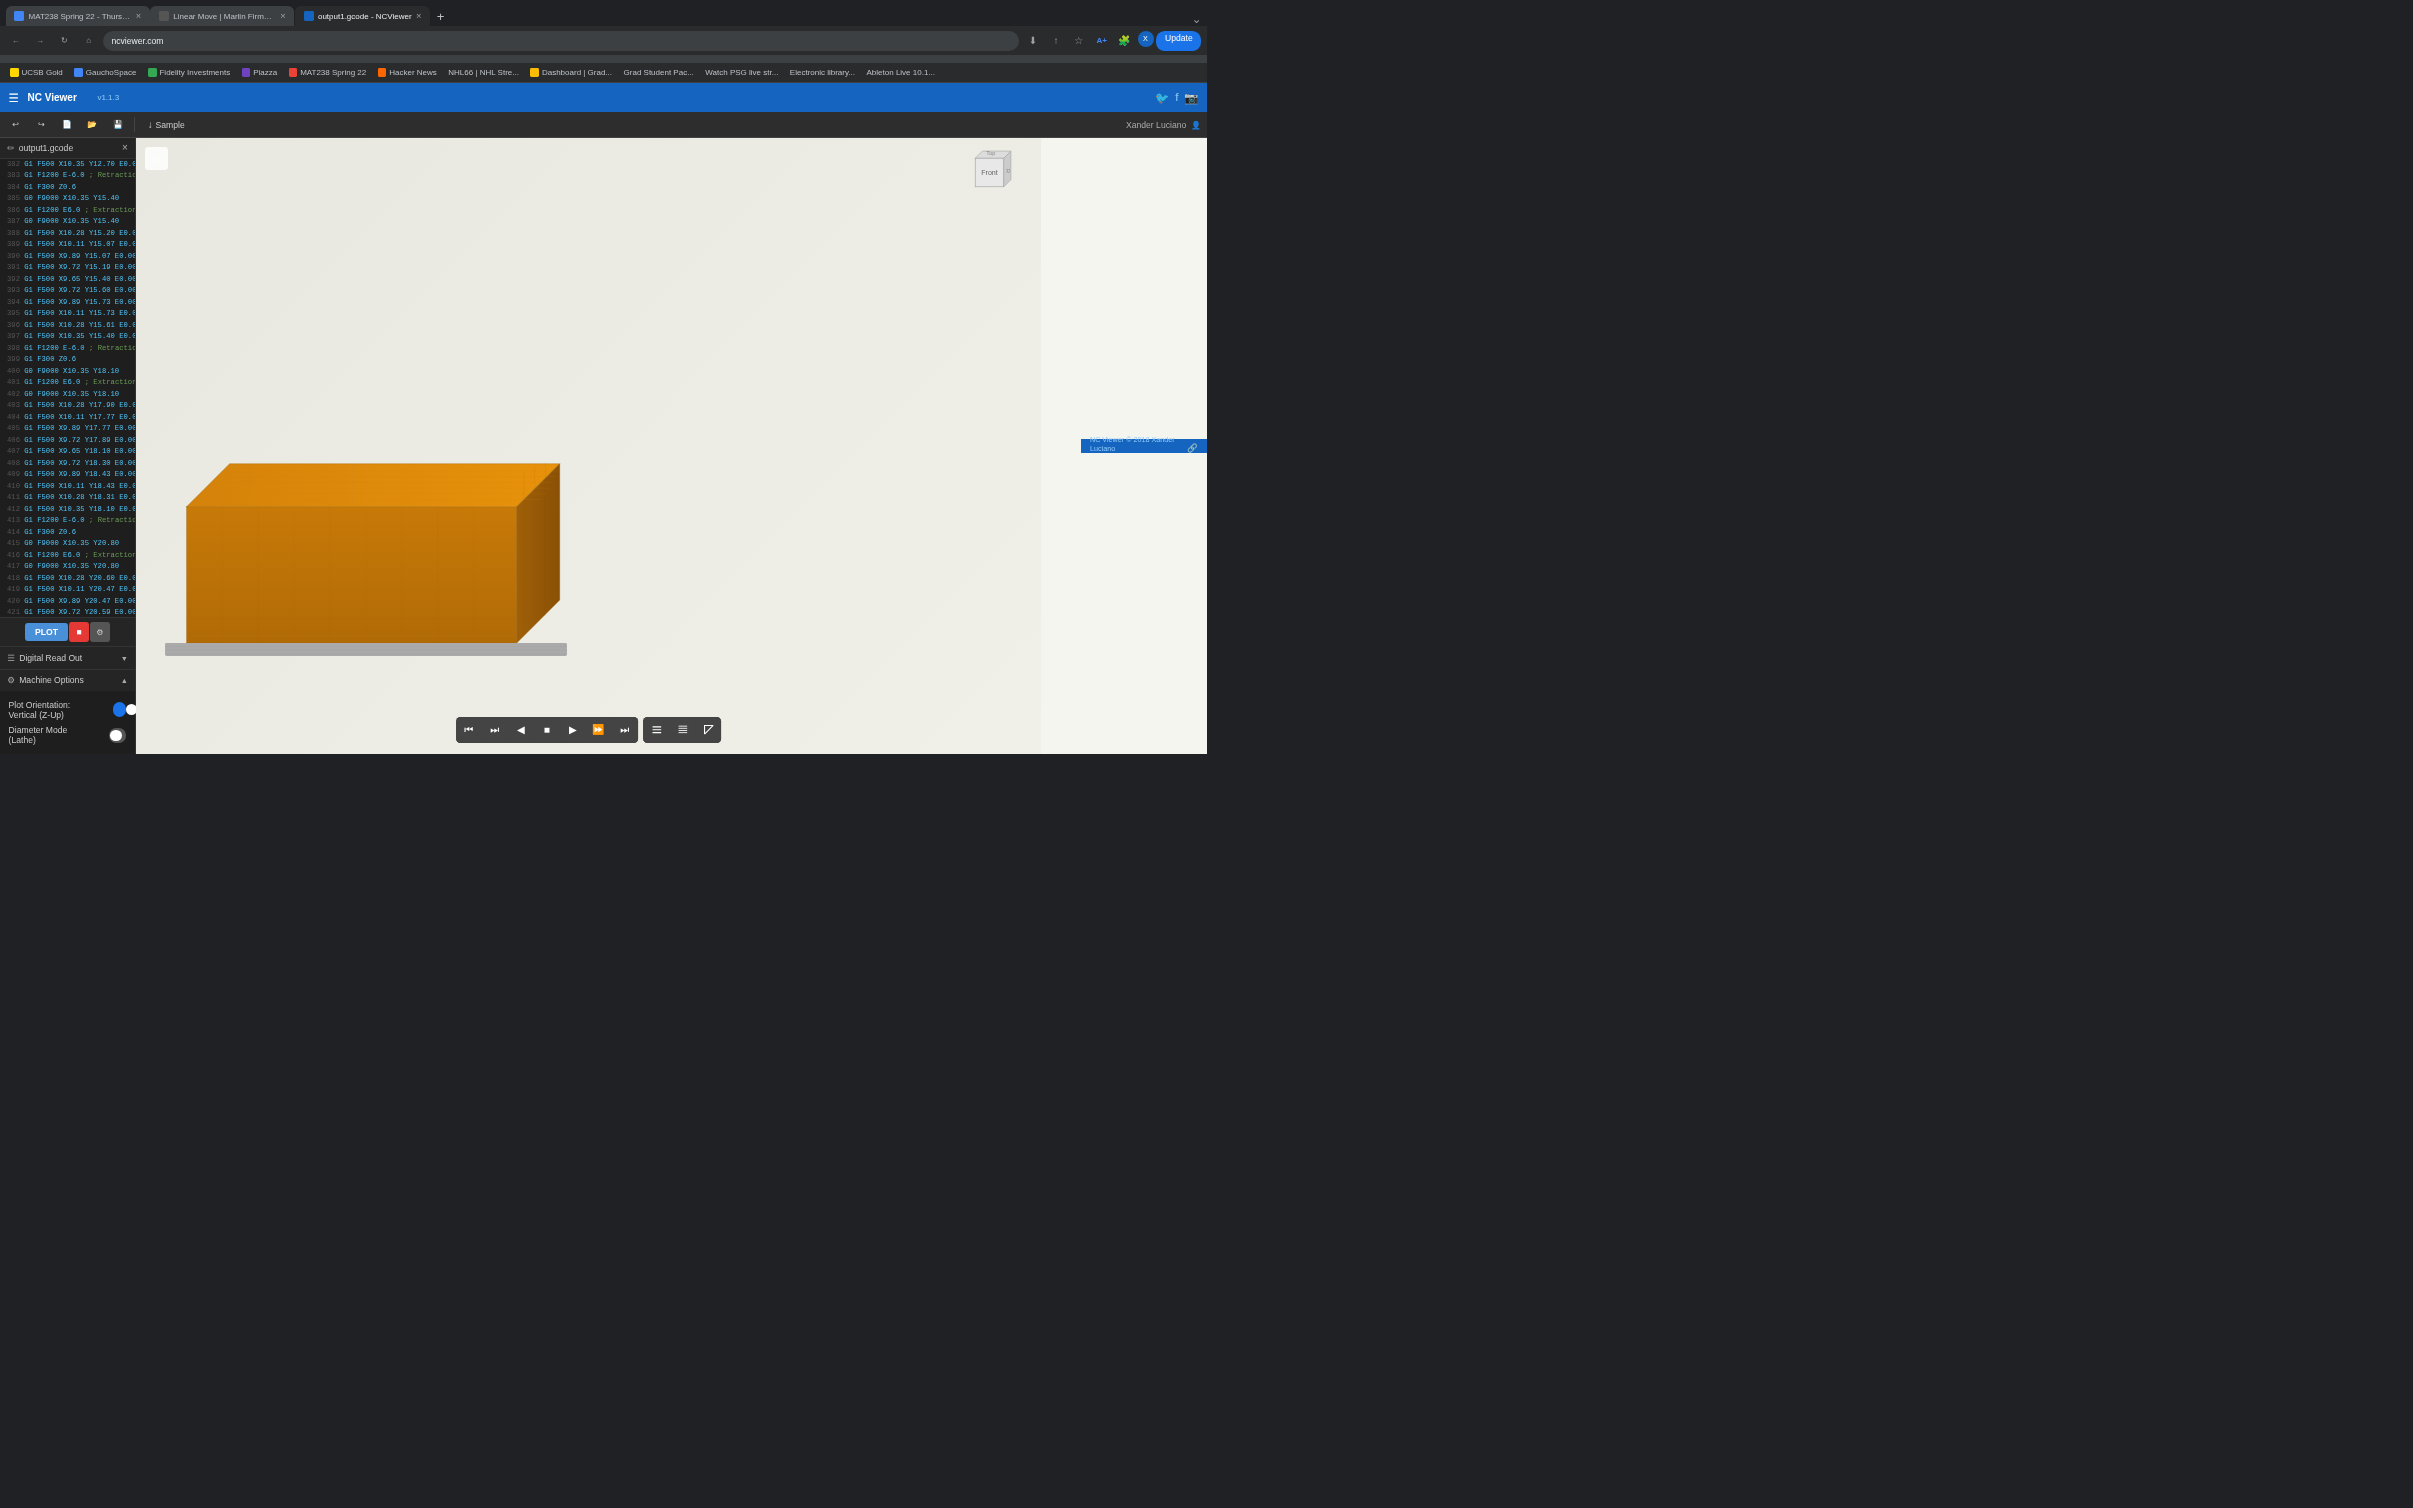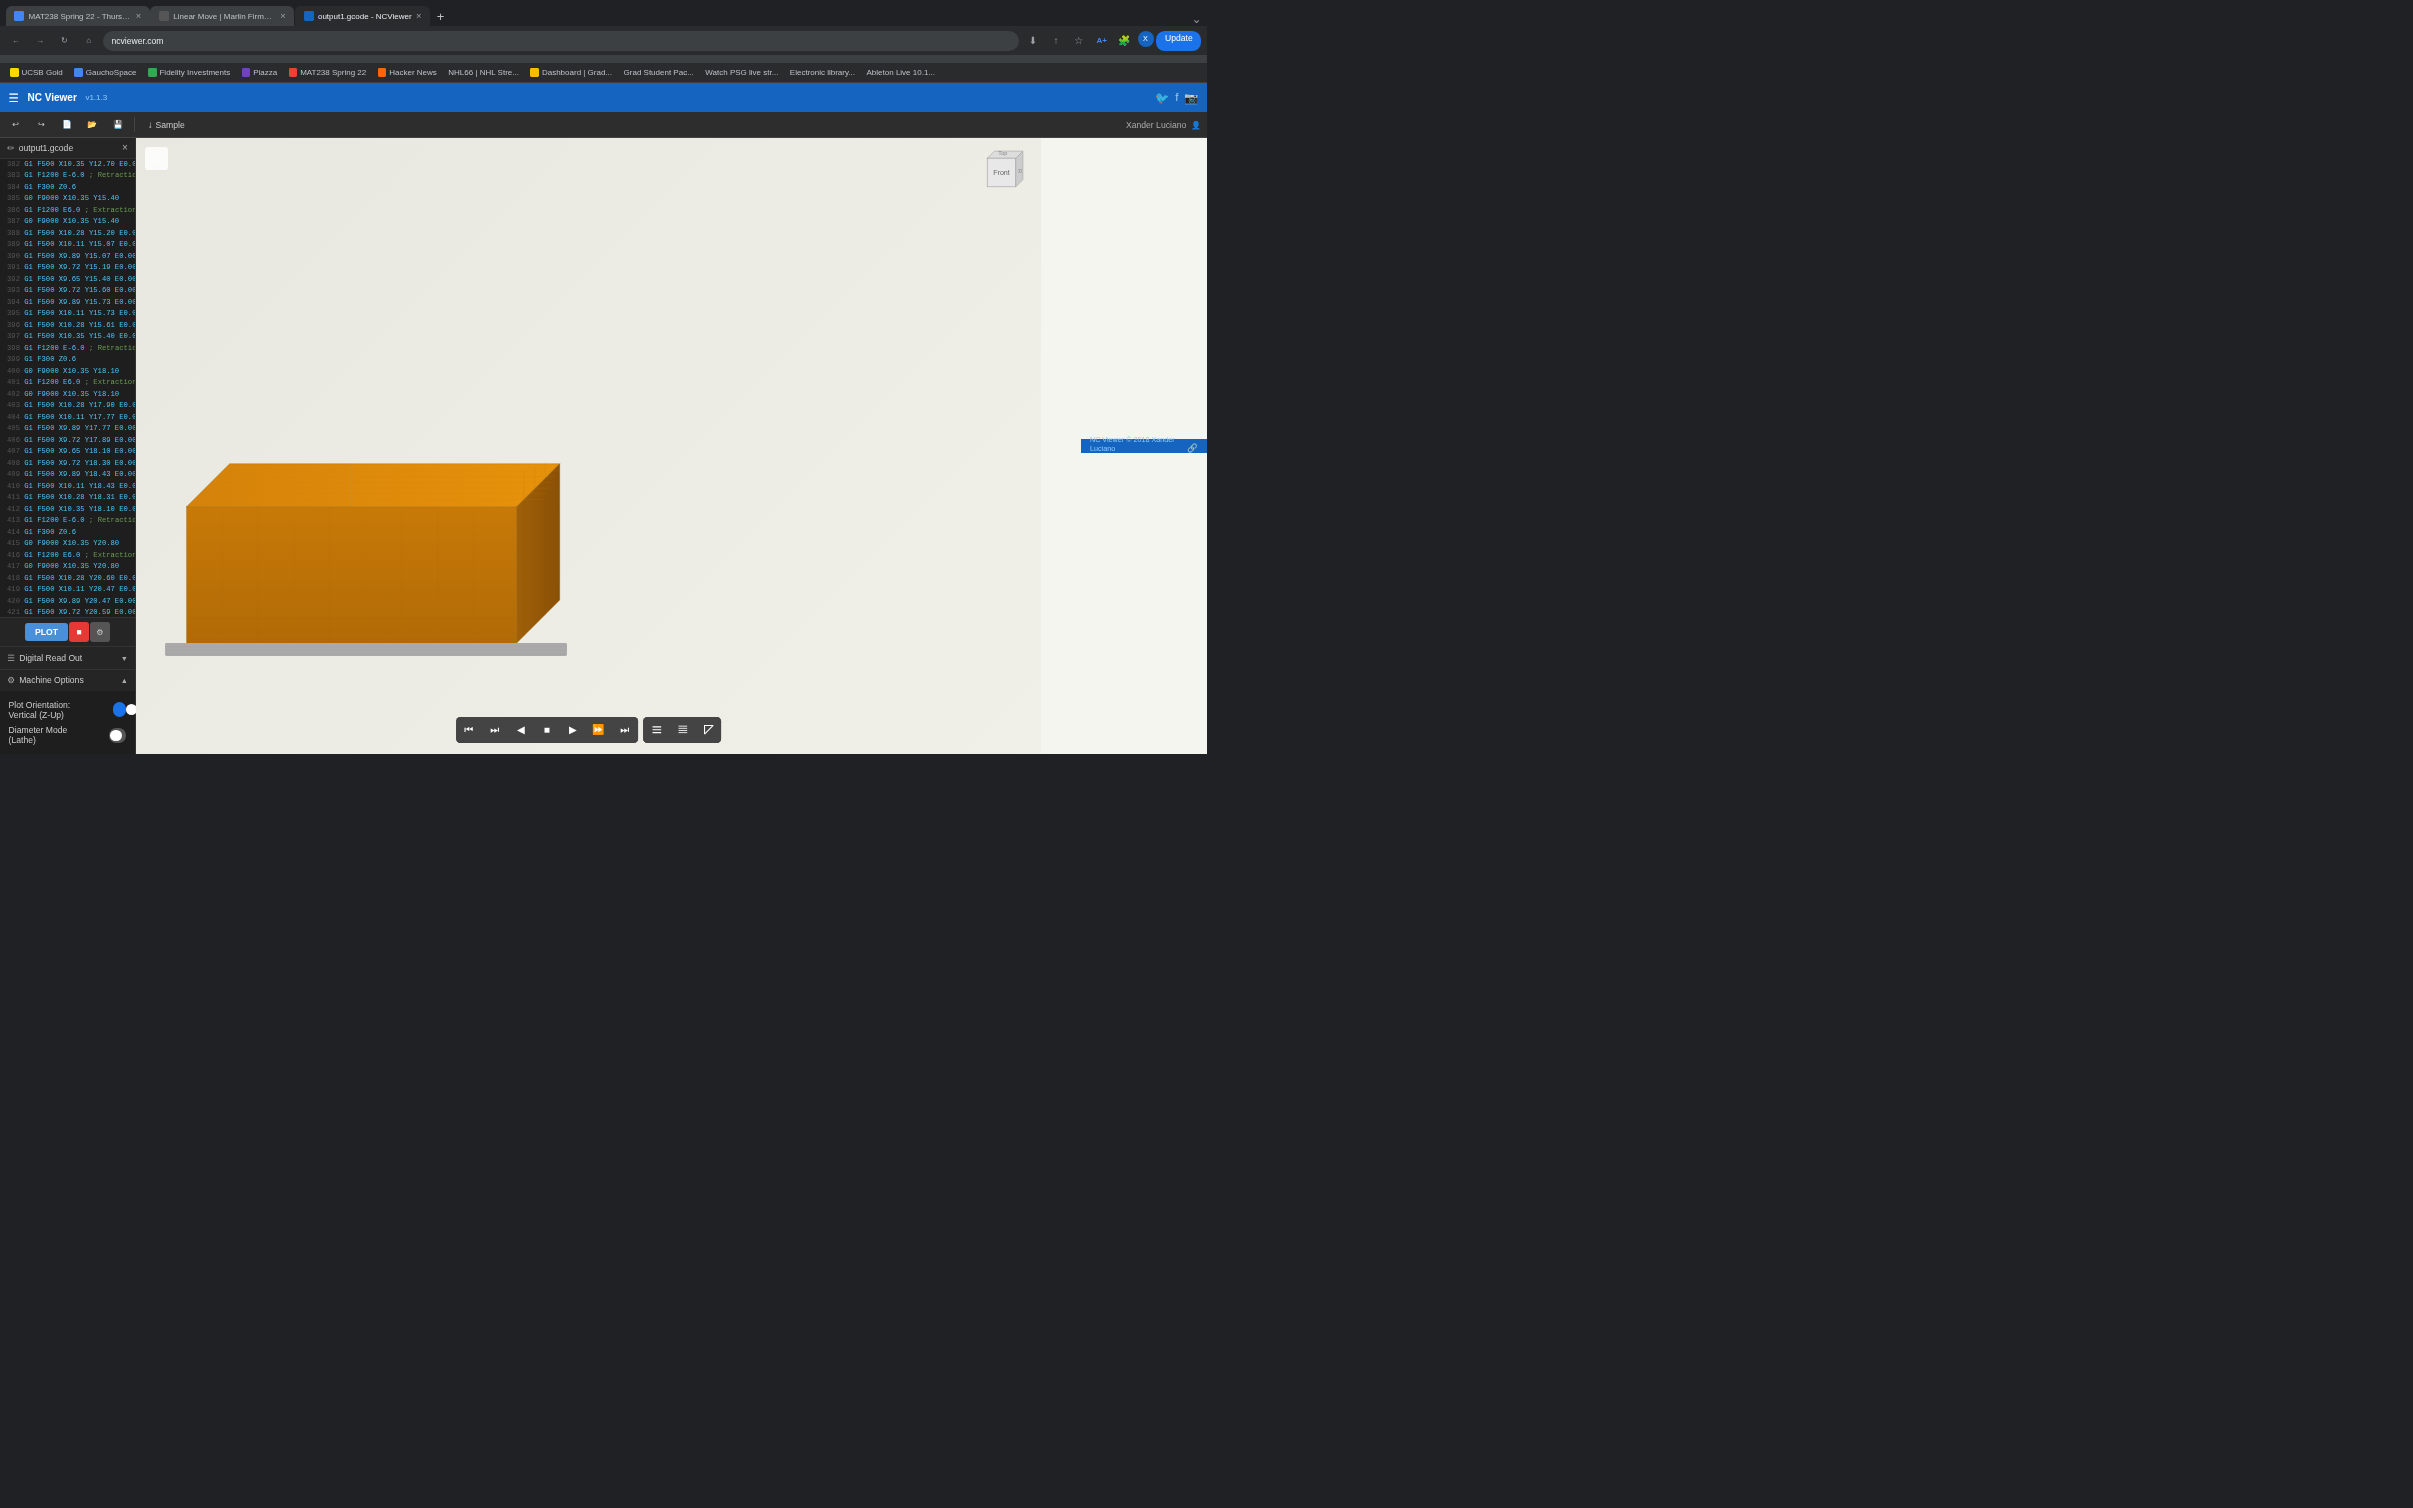--- a/index.html
+++ b/index.html
@@ -22,21 +22,21 @@
     .update-btn { background: #1a73e8; color: #fff; padding: 2.9px 8.6px; border-radius: 8.6px; font-size: 8.6px; cursor: pointer; }
 
     
     .bookmarks-bar { display: flex; align-items: center; height: 20px; padding: 0 5.7px; background: #292b2d; gap: 2.9px; overflow: hidden; border-bottom: 0.7px solid #3c4043; }
     .bookmark-item { display: flex; align-items: center; gap: 2.9px; padding: 1.4px 4.3px; border-radius: 2.9px; color: #bdc1c6; font-size: 8px; white-space: nowrap; cursor: pointer; }
 
     
     .app { display: flex; flex-direction: column; height: calc(754px - 63px - 20px); background: #1a1a2e; }
     .app-header { display: flex; align-items: center; height: 29px; background: #1565c0; padding: 0 8.6px; gap: 8.6px; }
     .app-header-title { font-size: 10px; font-weight: 700; color: #fff; }
-    .app-header-version { font-size: 8px; color: #90caf9; }
+    .app-header-version { font-size: 8px; color: #90caf9; margin-left: 12px; }
     .social-icons { margin-left: auto; display: flex; gap: 5.7px; }
     .social-icon { color: #90caf9; cursor: pointer; }
     .toolbar { display: flex; align-items: center; height: 26px; background: #2d2d2d; padding: 0 5.7px; gap: 5.7px; border-bottom: 0.7px solid #444; }
     .toolbar-btn { width: 20px; height: 20px; display: flex; align-items: center; justify-content: center; color: #ccc; cursor: pointer; border-radius: 2.9px; }
     .toolbar-divider { width: 0.7px; height: 14.4px; background: #444; }
     .sample-btn { display: flex; align-items: center; gap: 2.9px; padding: 2.9px 7.2px; background: none; color: #ccc; cursor: pointer; border-radius: 2.9px; font-size: 8.6px; }
     .user-label { margin-left: auto; color: #aaa; font-size: 8.6px; }
 
     
     .main-content { display: flex; flex: 1; overflow: hidden; }
@@ -82,21 +82,21 @@
     .right-panel { flex: 1; background: #f5f5f0; position: relative; display: flex; align-items: center; justify-content: center; }
     .viewport-bg { width: 100%; height: 100%; background: linear-gradient(135deg, #e8e8e0 0%, #f0f0e8 100%); position: relative; overflow: hidden; }
 
     
     .print-svg { position: absolute; bottom: 83px; left: 50%; transform: translateX(-50%); }
 
     
     .home-btn { position: absolute; top: 8.6px; left: 8.6px; width: 23px; height: 23px; background: rgba(255,255,255,0.8); border-radius: 2.9px; display: flex; align-items: center; justify-content: center; cursor: pointer; font-size: 11.5px; }
 
     
-    .cube-indicator { position: absolute; top: 5.7px; right: 11px; width: 57px; height: 57px; }
+    .cube-indicator { position: absolute; top: 5.7px; right: 23px; width: 57px; height: 57px; }
 
     
     .playback-controls { position: absolute; bottom: 11.5px; left: 50%; transform: translateX(-50%); display: flex; align-items: center; gap: 2.9px; }
     .pb-btn { width: 26px; height: 26px; background: #555; border-radius: 2.9px; display: flex; align-items: center; justify-content: center; color: #fff; cursor: pointer; font-size: 10px; }
     .pb-group { display: flex; background: #444; border-radius: 4.3px; overflow: hidden; }
     .pb-group .pb-btn { background: #444; border-radius: 0; }
     .pb-extra { display: flex; background: #444; border-radius: 4.3px; overflow: hidden; margin-left: 2.9px; }
     .pb-extra .pb-btn { background: #444; border-radius: 0; }
 
     

